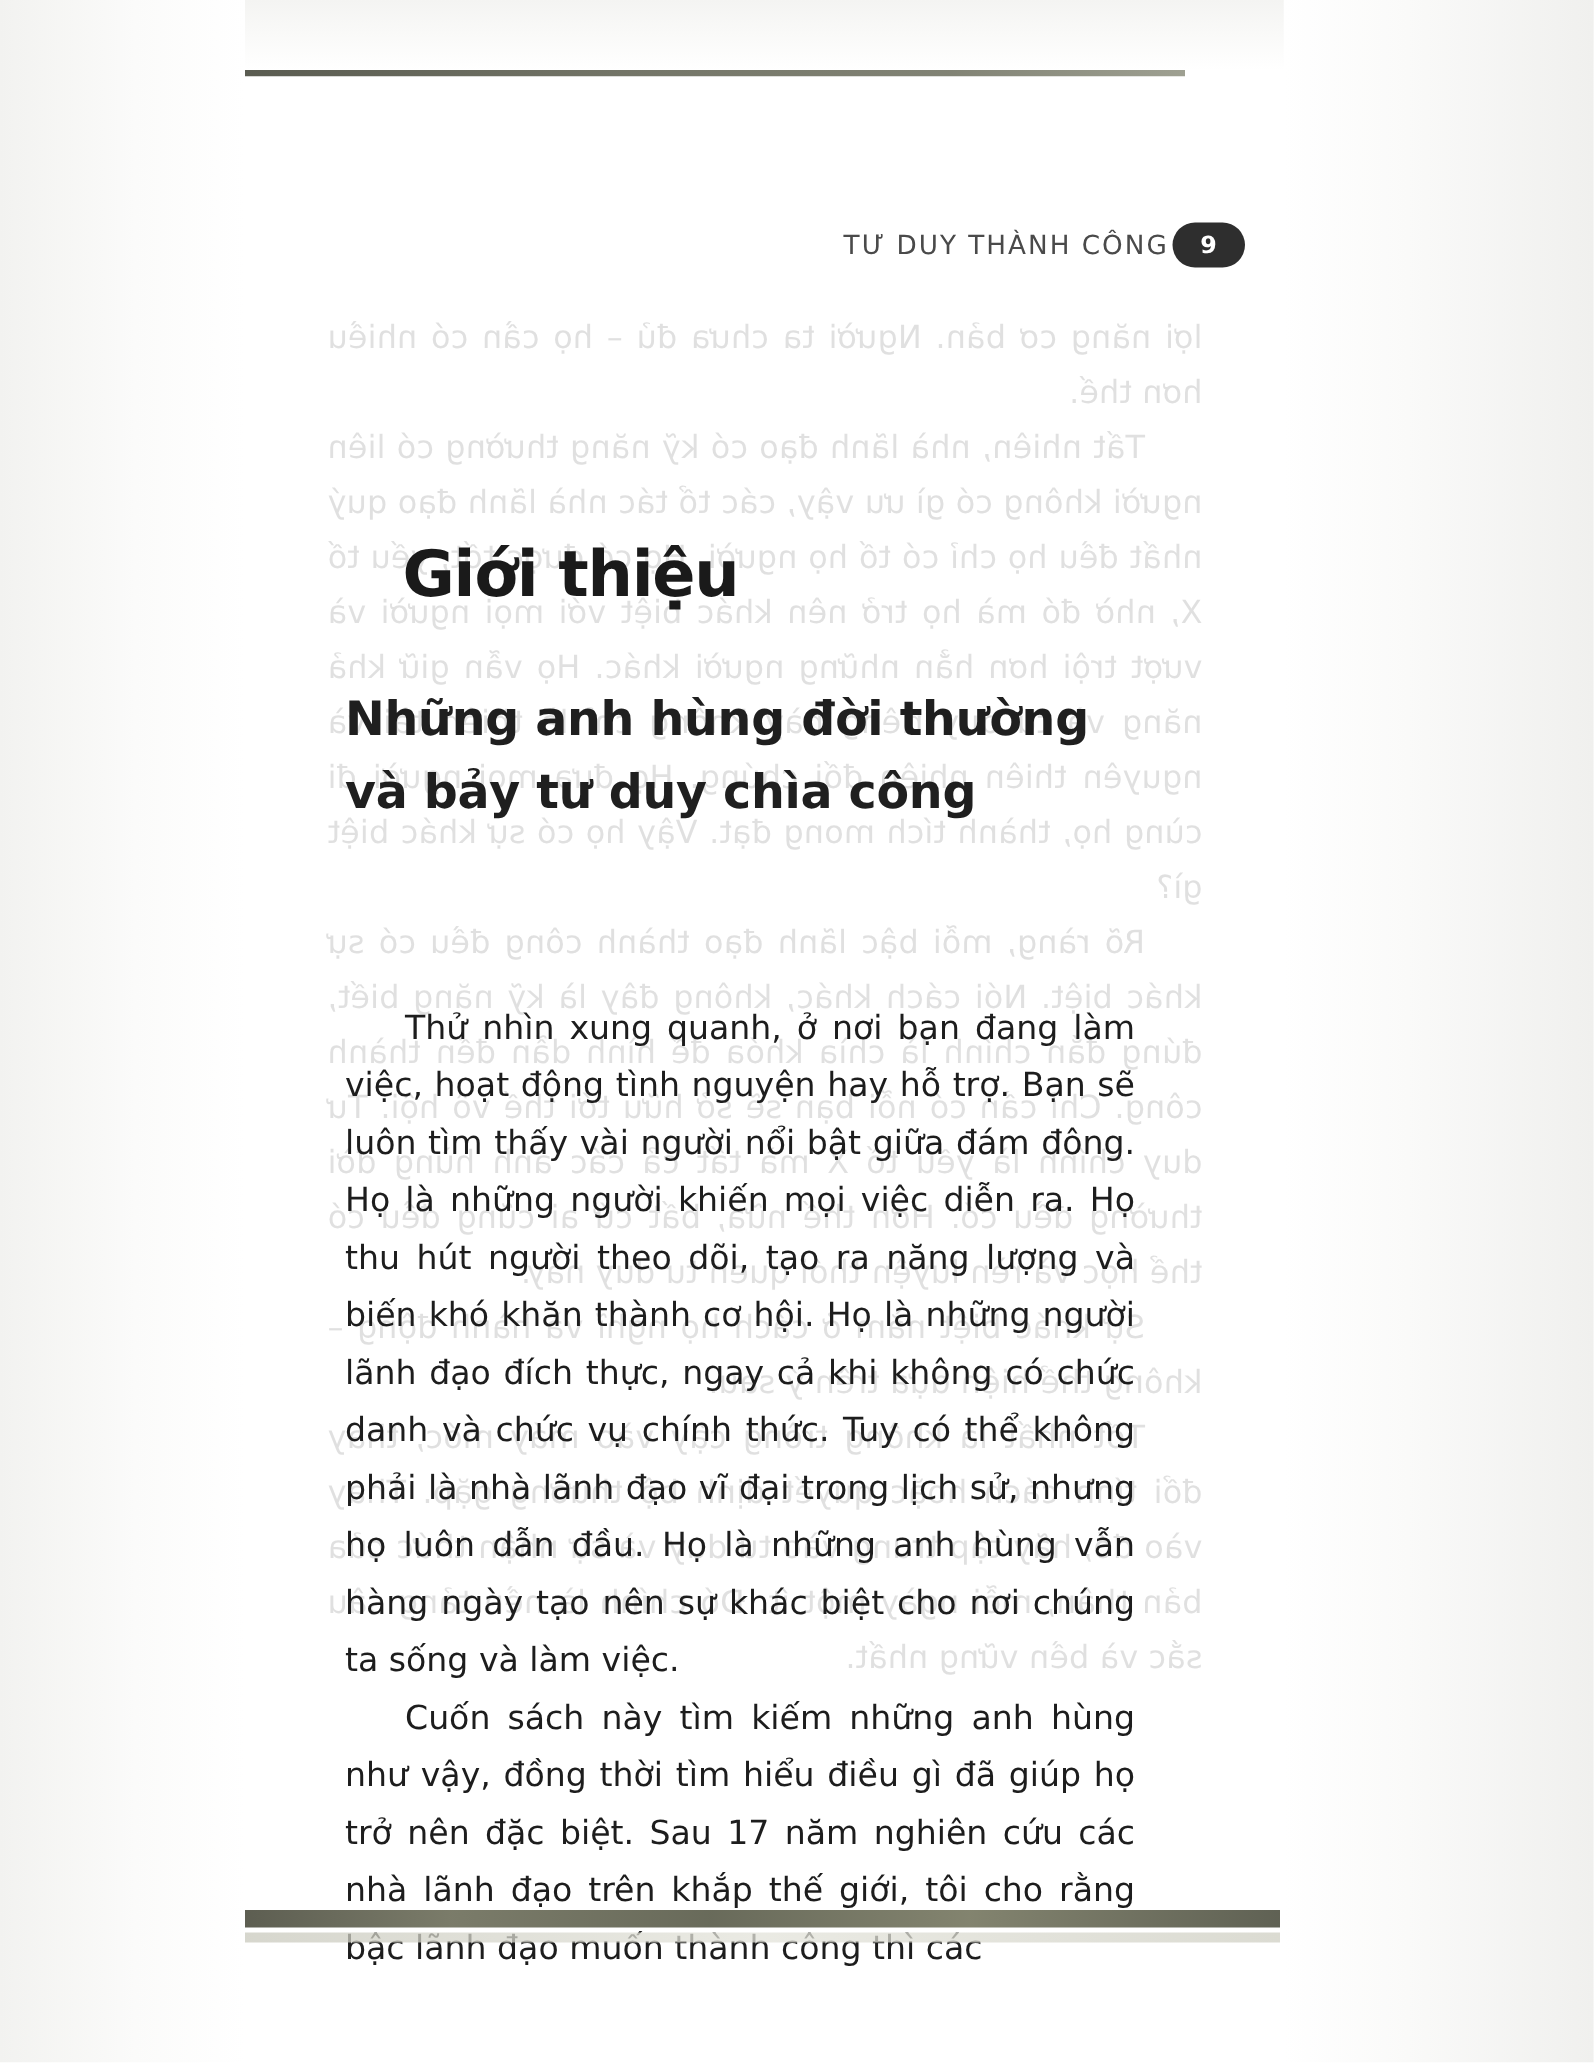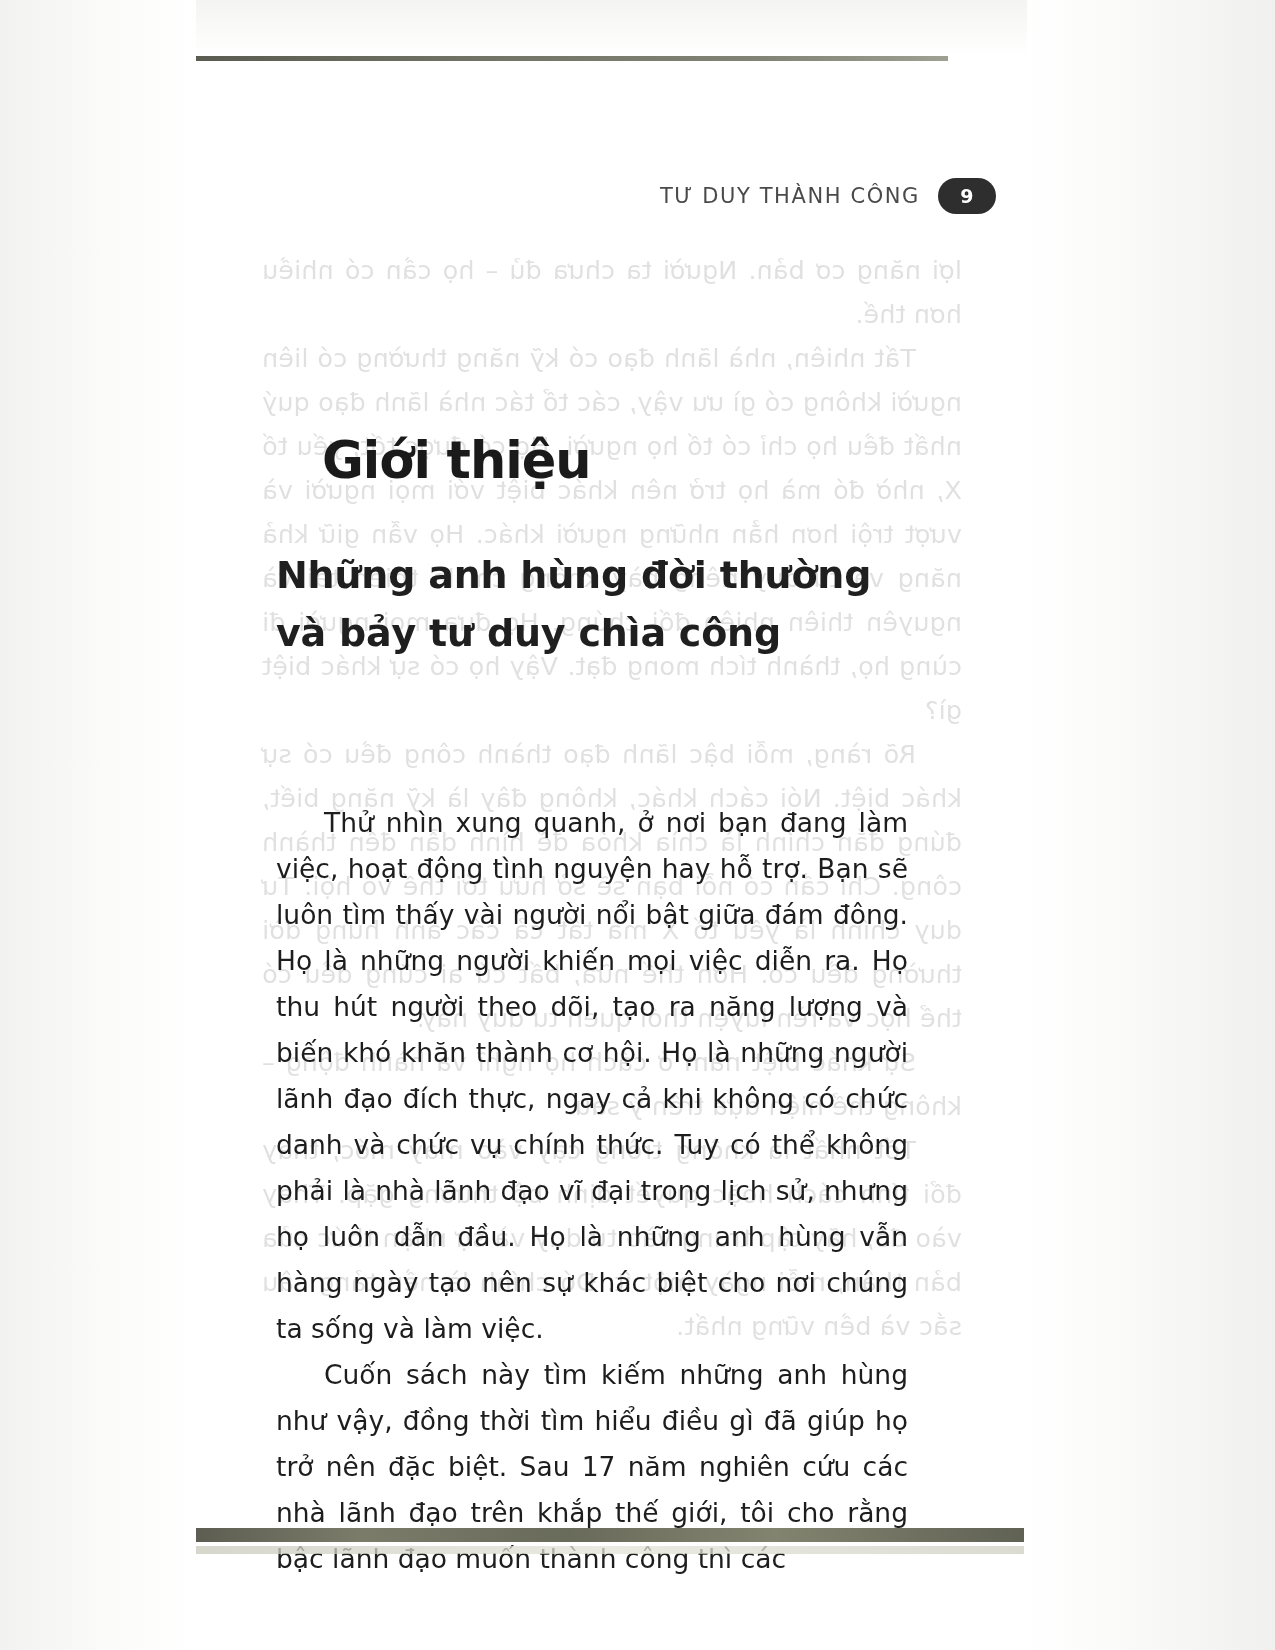--- a/index.html
+++ b/index.html
@@ -93,21 +93,21 @@
   .bleed p { margin: 0 0 0 0; }
   .bleed p.ind { text-indent: 46px; }
 
   
   .running-head {
     position: absolute;
     right: 279px;
     top: 178px;
     display: flex;
     align-items: center;
-    gap: 18px;
+    gap: 3px;
   }
   .running-head .rh-text {
     font-size: 21px;
     letter-spacing: 1.6px;
     color: #4a4a4a;
     font-family: "DejaVu Sans", sans-serif;
   }
   .page-number-pill {
     display: flex;
     align-items: center;

